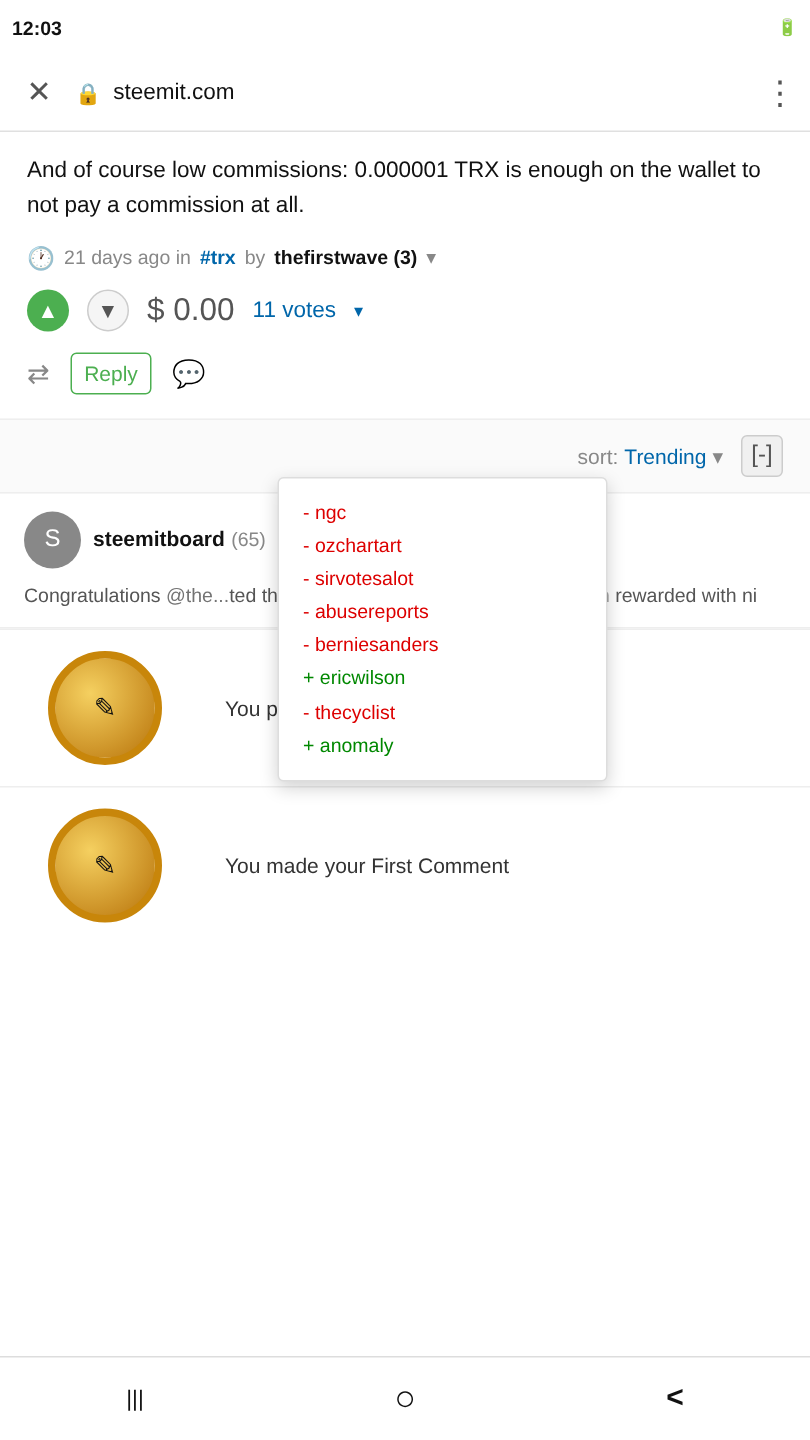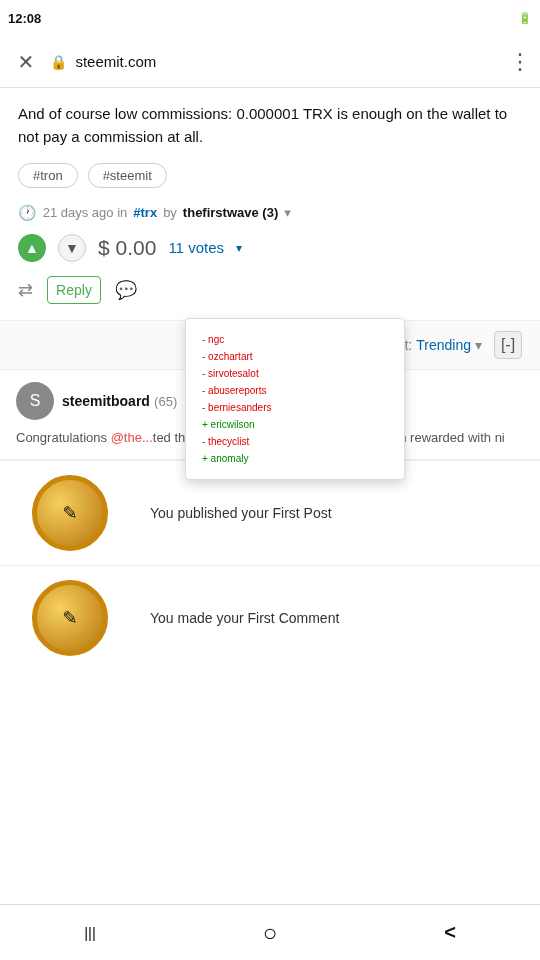--- a/index.html
+++ b/index.html
@@ -155,21 +155,21 @@
     .voters-dropdown {
       position: absolute;
       top: 230px;
       left: 185px;
       width: 220px;
       background: #fff;
       border: 1px solid #ddd;
       border-radius: 4px;
       box-shadow: 0 4px 12px rgba(0,0,0,0.18);
       padding: 12px 16px;
-      font-size: 10px;
+      font-size: 13px;
       color: #111;
       line-height: 1.7;
       z-index: 100;
     }
 
     
     .sort-bar {
       background: #fafafa;
       border-top: 1px solid #eee;
       border-bottom: 1px solid #eee;
@@ -215,21 +215,21 @@
       color: white;
       flex-shrink: 0;
     }
     .board-name { font-size: 14px; font-weight: bold; color: #111; }
     .board-level { font-size: 13px; color: #888; }
     .board-body {
       font-size: 13px;
       color: #555;
       line-height: 1.5;
     }
-    .board-body .highlight { color: #ef4444; }
+    .board-body .highlight { color: #737373; }
 
     
     .achievement-row {
       display: flex;
       align-items: center;
       border-top: 1px solid #eee;
       padding: 12px 0;
       gap: 0;
     }
     .badge-cell {
@@ -275,21 +275,21 @@
       display: flex; align-items: center; justify-content: center;
       width: 60px; height: 40px;
       cursor: pointer;
     }
   </style>
 </head>
 <body>
 
 <div class="status-bar">
   <div class="status-left">
-    <span>12:08</span>
+    <span>12:03</span>
   </div>
   <div class="status-icons">
     <span>🔋</span>
   </div>
 </div>
 
 <div class="browser-bar">
   <div class="browser-close">
     <span>✕</span>
   </div>
@@ -297,24 +297,20 @@
   <div class="browser-url">steemit.com</div>
   <div class="browser-menu">
     <span>⋮</span>
   </div>
 </div>
 
 <div class="content-area">
 
   <div class="post-text">And of course low commissions: 0.000001 TRX is enough on the wallet to not pay a commission at all.</div>
 
-  <div class="tags-row">
-    <span class="tag">#tron</span>
-    <span class="tag">#steemit</span>
-  </div>
 
   <div class="meta-row">
     <span class="clock-icon">🕐</span>
     <span>21 days ago in</span>
     <a class="meta-link">#trx</a>
     <span>by</span>
     <span class="meta-author">thefirstwave (3)</span>
     <span>▾</span>
   </div>
 

